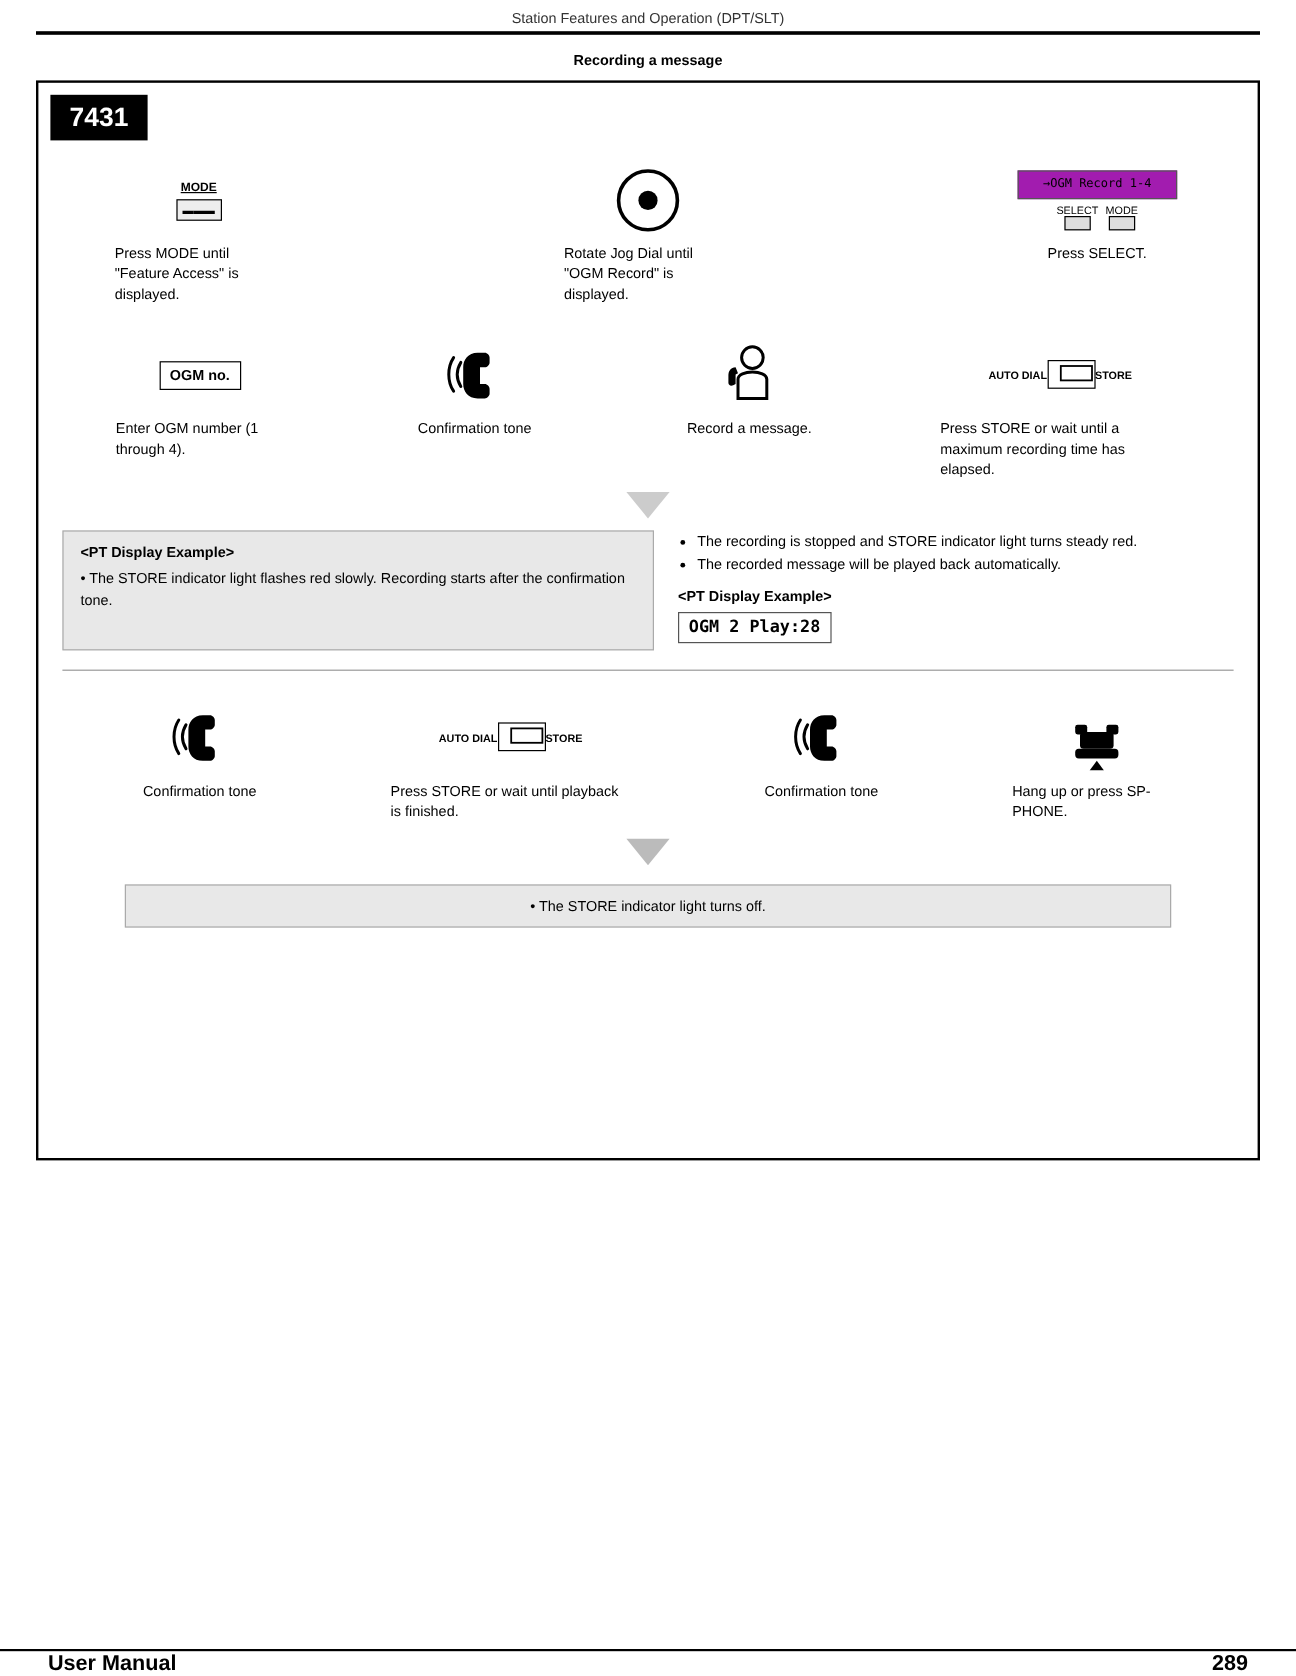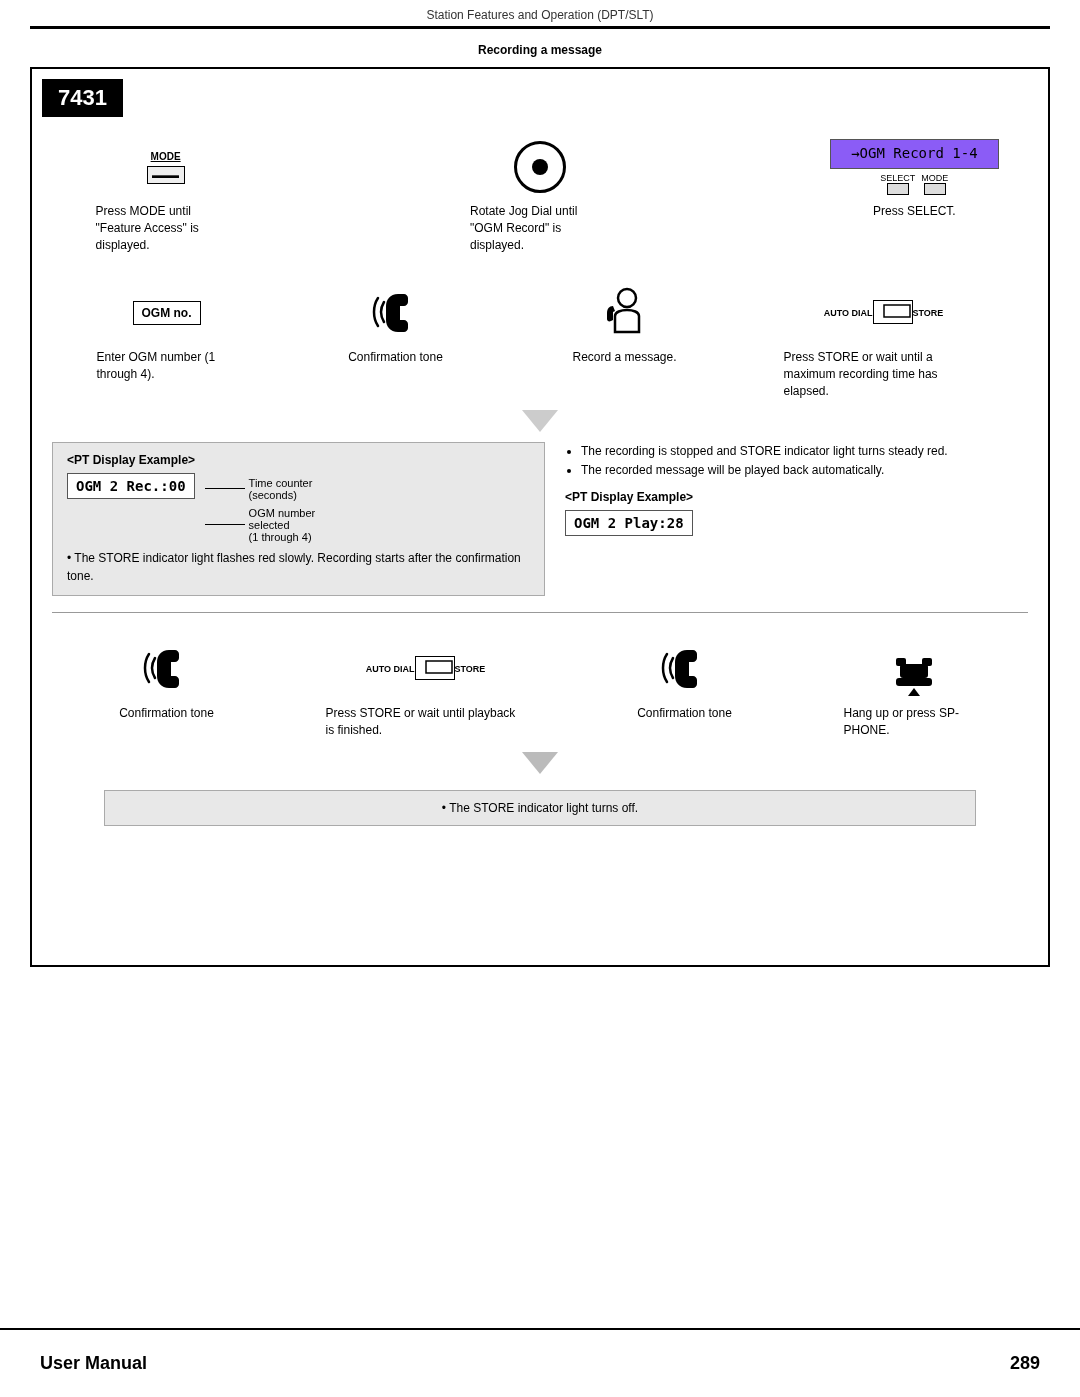--- a/index.html
+++ b/index.html
@@ -172,21 +172,21 @@
       margin: 16px 72px;
       padding: 10px 20px;
       text-align: center;
       font-size: 12px;
     }
 
     
     .page-footer {
       display: flex;
       justify-content: space-between;
-      padding: 23px 40px;
+      padding: 0 40px;
       font-size: 18px;
       font-weight: bold;
       margin-top: auto;
       border-top: 2px solid #000;
       position: fixed;
       bottom: 0;
       width: 1080px;
       background: #fff;
     }
 
@@ -273,21 +273,21 @@
         <div class="step-desc">
           Rotate <span class="bold">Jog Dial</span> until <span class="bold">"OGM Record"</span> is displayed.
         </div>
       </div>
 
       <div style="width:60px;"></div>
 
       <div class="step-col">
         <div class="icon-area">
           <div style="display:flex;flex-direction:column;align-items:center;">
-            <div style="font-family:monospace;font-size:14px;background:#8b5cf6;border:1px solid #555;padding:4px 20px;white-space:pre;line-height:1.4;">→OGM Record 1-4</div>
+            <div style="font-family:monospace;font-size:10px;background:#a21caf;border:1px solid #555;padding:4px 20px;white-space:pre;line-height:1.4;">→OGM Record 1-4</div>
             <div style="display:flex;gap:6px;margin-top:4px;">
               <div style="display:flex;flex-direction:column;align-items:center;">
                 <span style="font-size:9px;">SELECT</span>
                 <div style="width:22px;height:12px;border:1px solid #000;background:#ddd;"></div>
               </div>
               <div style="display:flex;flex-direction:column;align-items:center;">
                 <span style="font-size:9px;">MODE</span>
                 <div style="width:22px;height:12px;border:1px solid #000;background:#ddd;"></div>
               </div>
             </div>
@@ -363,36 +363,20 @@
     
     <div style="display:flex;justify-content:center;margin:10px 0 0;">
       <div class="down-triangle"></div>
     </div>
 
     
     <div class="display-section">
 
       <div class="pt-display-box">
         <div class="pt-display-title">&lt;PT Display Example&gt;</div>
-        <div style="display:flex;align-items:flex-start;gap:10px;">
-          <div style="flex-shrink:0;">
-            <div class="pt-screen">OGM 2  Rec.:00</div>
-          </div>
-
-          <div style="position:relative;margin-top:4px;">
-            <div style="display:flex;align-items:center;margin-bottom:6px;">
-              <div style="width:40px;height:1px;background:#000;flex-shrink:0;"></div>
-              <span style="font-size:11px;margin-left:4px;">Time counter<br>(seconds)</span>
-            </div>
-            <div style="display:flex;align-items:center;">
-              <div style="width:40px;height:1px;background:#000;flex-shrink:0;"></div>
-              <span style="font-size:11px;margin-left:4px;">OGM number<br>selected<br>(1 through 4)</span>
-            </div>
-          </div>
-        </div>
         <div class="bullet-note">
           • <span>The STORE indicator light flashes red slowly. Recording starts after the confirmation tone.</span>
         </div>
       </div>
 
       <div style="flex:1;">
         <ul style="font-size:12px;line-height:1.6;padding-left:16px;margin-bottom:10px;">
           <li>The recording is stopped and STORE indicator light turns steady red.</li>
           <li>The recorded message will be played back automatically.</li>
         </ul>

